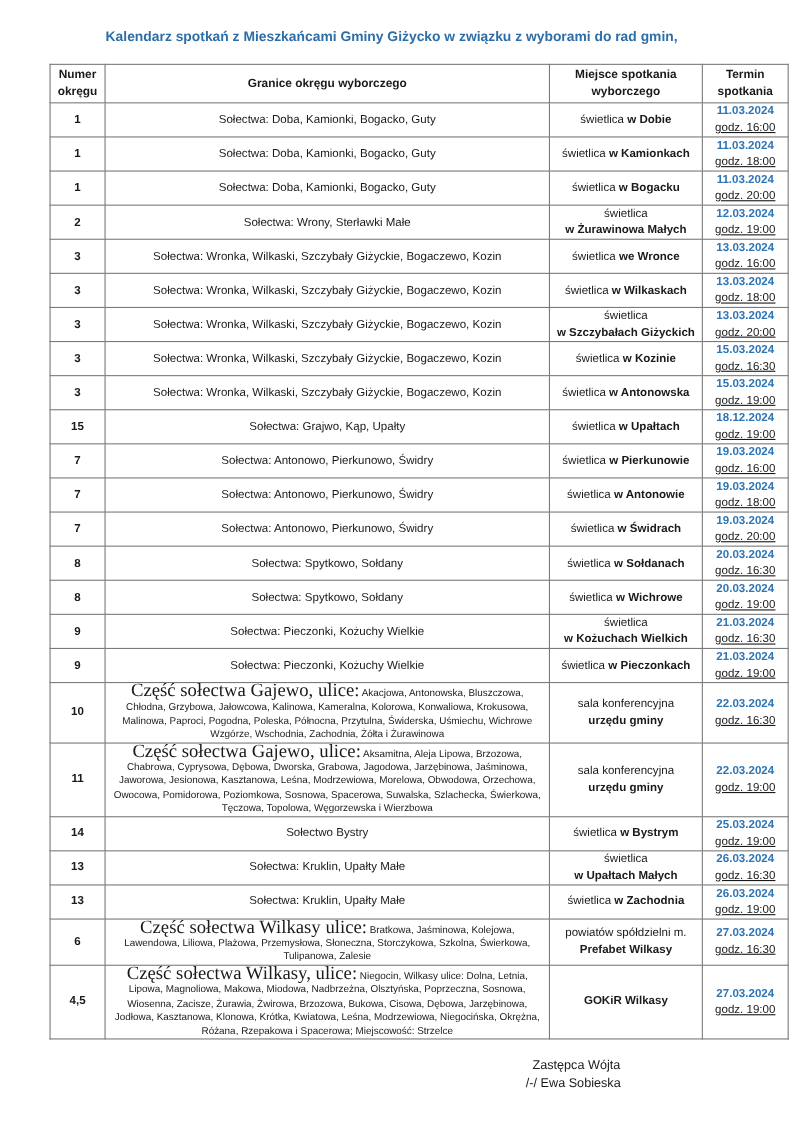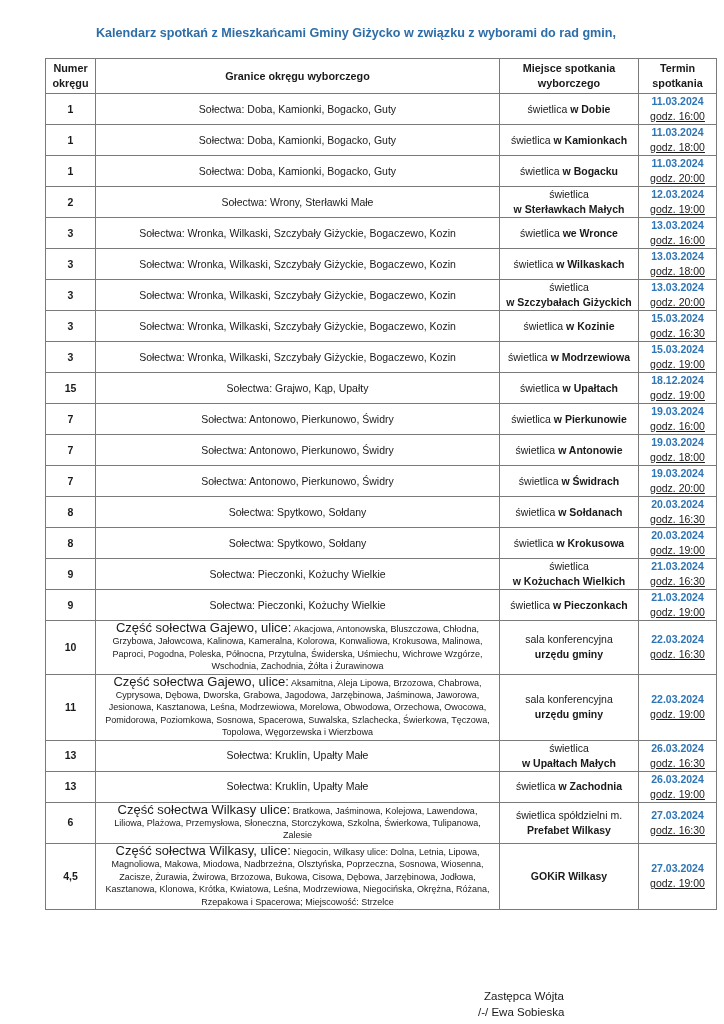--- a/index.html
+++ b/index.html
@@ -11,26 +11,26 @@
                 border-collapse: collapse; table-layout: fixed; margin-left: 18px; }
   table.sched td, table.sched th { border: 1px solid #7a7a7a; text-align: center;
                 vertical-align: middle; padding: 0 2px; font-size: 10.5px; line-height: 15px; }
   table.sched th { font-weight: bold; font-size: 10.8px; height: 34px; }
   th.h-granice { font-size: 12px; }
   col.c1 { width: 50px; } col.c2 { width: 404px; } col.c3 { width: 139px; } col.c4 { width: 78px; }
   td.num { font-weight: bold; font-size: 11px; }
   tr.r1 td { height: 29px; }
   td.bounds { font-size: 10.3px; }
   td.bounds.long { font-size: 9px; line-height: 12.4px; padding: 1px 6px; }
-  .lead { font-family: Liberation Sans, sans-serif; font-size: 13px; }
+  .lead { font-family: Liberation Serif, serif; font-size: 17px; }
   td.place b { font-weight: bold; text-align: center; }
   .date { color: #2e75b6; font-weight: bold; display: block; }
   .time { display: block; text-decoration: underline; }
   .sign { position: absolute; top: 961px; left: 478px; font-size: 11.5px; line-height: 16px; }
-  .sign .l1 { padding-left: 6px; display: block; margin-top: 27px; }
+  .sign .l1 { padding-left: 6px; display: block; }
 </style>
 </head>
 <body>
 
 <div class="title">
   <div>Kalendarz spotkań z Mieszkańcami Gminy Giżycko w związku z wyborami do rad gmin,</div>
 </div>
 
 <table class="sched">
   <colgroup>
@@ -71,21 +71,21 @@
         <td class="bounds"><span>Sołectwa: Doba, Kamionki, Bogacko, Guty</span></td>
         <td class="place"><span>świetlica</span> <b>w Bogacku</b></td>
         <td>
           <span class="date">11.03.2024</span>
           <span class="time">godz. 20:00</span>
         </td>
       </tr>
       <tr class="r1">
         <td class="num">2</td>
         <td class="bounds"><span>Sołectwa: Wrony, Sterławki Małe</span></td>
-        <td class="place"><span>świetlica</span><br><b>w Sterławkach Małych</b></td>
+        <td class="place"><span>świetlica</span><br><b>w Żurawinowa Małych</b></td>
         <td>
           <span class="date">12.03.2024</span>
           <span class="time">godz. 19:00</span>
         </td>
       </tr>
       <tr class="r1">
         <td class="num">3</td>
         <td class="bounds"><span>Sołectwa: Wronka, Wilkaski, Szczybały Giżyckie, Bogaczewo, Kozin</span></td>
         <td class="place"><span>świetlica</span> <b>we Wronce</b></td>
         <td>
@@ -116,21 +116,21 @@
         <td class="bounds"><span>Sołectwa: Wronka, Wilkaski, Szczybały Giżyckie, Bogaczewo, Kozin</span></td>
         <td class="place"><span>świetlica</span> <b>w  Kozinie</b></td>
         <td>
           <span class="date">15.03.2024</span>
           <span class="time">godz. 16:30</span>
         </td>
       </tr>
       <tr class="r1">
         <td class="num">3</td>
         <td class="bounds"><span>Sołectwa: Wronka, Wilkaski, Szczybały Giżyckie, Bogaczewo, Kozin</span></td>
-        <td class="place"><span>świetlica</span> <b>w  Modrzewiowa</b></td>
+        <td class="place"><span>świetlica</span> <b>w  Antonowska</b></td>
         <td>
           <span class="date">15.03.2024</span>
           <span class="time">godz. 19:00</span>
         </td>
       </tr>
       <tr class="r1">
         <td class="num">15</td>
         <td class="bounds"><span>Sołectwa: Grajwo, Kąp, Upałty</span></td>
         <td class="place"><span>świetlica</span> <b>w Upałtach</b></td>
         <td>
@@ -170,21 +170,21 @@
         <td class="bounds"><span>Sołectwa: Spytkowo, Sołdany</span></td>
         <td class="place"><span>świetlica</span> <b>w Sołdanach</b></td>
         <td>
           <span class="date">20.03.2024</span>
           <span class="time">godz. 16:30</span>
         </td>
       </tr>
       <tr class="r1">
         <td class="num">8</td>
         <td class="bounds"><span>Sołectwa: Spytkowo, Sołdany</span></td>
-        <td class="place"><span>świetlica</span> <b>w Krokusowa</b></td>
+        <td class="place"><span>świetlica</span> <b>w Wichrowe</b></td>
         <td>
           <span class="date">20.03.2024</span>
           <span class="time">godz. 19:00</span>
         </td>
       </tr>
       <tr class="r1">
         <td class="num">9</td>
         <td class="bounds"><span>Sołectwa: Pieczonki, Kożuchy Wielkie</span></td>
         <td class="place"><span>świetlica</span><br><b>w Kożuchach Wielkich</b></td>
         <td>
@@ -213,41 +213,50 @@
       <tr>
         <td class="num">11</td>
         <td class="bounds long"><span class="lead">Część sołectwa Gajewo, ulice:</span> <span>Aksamitna, Aleja Lipowa, Brzozowa, Chabrowa, Cyprysowa, Dębowa, Dworska, Grabowa, Jagodowa, Jarzębinowa, Jaśminowa, Jaworowa, Jesionowa, Kasztanowa, Leśna, Modrzewiowa, Morelowa, Obwodowa, Orzechowa, Owocowa, Pomidorowa, Poziomkowa, Sosnowa, Spacerowa, Suwalska, Szlachecka, Świerkowa, Tęczowa, Topolowa, Węgorzewska i Wierzbowa</span></td>
         <td class="place"><span>sala konferencyjna</span><br><b>urzędu gminy</b></td>
         <td>
           <span class="date">22.03.2024</span>
           <span class="time">godz. 19:00</span>
         </td>
       </tr>
       <tr class="r1">
+        <td class="num">14</td>
+        <td class="bounds"><span>Sołectwo Bystry</span></td>
+        <td class="place"><span>świetlica</span> <b>w Bystrym</b></td>
+        <td>
+          <span class="date">25.03.2024</span>
+          <span class="time">godz. 19:00</span>
+        </td>
+      </tr>
+      <tr class="r1">
         <td class="num">13</td>
         <td class="bounds"><span>Sołectwa: Kruklin, Upałty Małe</span></td>
         <td class="place"><span>świetlica</span><br><b>w Upałtach Małych</b></td>
         <td>
           <span class="date">26.03.2024</span>
           <span class="time">godz. 16:30</span>
         </td>
       </tr>
       <tr class="r1">
         <td class="num">13</td>
         <td class="bounds"><span>Sołectwa: Kruklin, Upałty Małe</span></td>
         <td class="place"><span>świetlica</span> <b>w Zachodnia</b></td>
         <td>
           <span class="date">26.03.2024</span>
           <span class="time">godz. 19:00</span>
         </td>
       </tr>
       <tr>
         <td class="num">6</td>
         <td class="bounds long"><span class="lead">Część sołectwa Wilkasy ulice:</span> <span>Bratkowa, Jaśminowa, Kolejowa, Lawendowa, Liliowa, Plażowa, Przemysłowa, Słoneczna, Storczykowa, Szkolna, Świerkowa, Tulipanowa, Zalesie</span></td>
-        <td class="place"><span>świetlica spółdzielni m.</span><br><b>Prefabet Wilkasy</b></td>
+        <td class="place"><span>powiatów spółdzielni m.</span><br><b>Prefabet Wilkasy</b></td>
         <td>
           <span class="date">27.03.2024</span>
           <span class="time">godz. 16:30</span>
         </td>
       </tr>
       <tr>
         <td class="num">4,5</td>
         <td class="bounds long"><span class="lead">Część sołectwa Wilkasy, ulice:</span> <span>Niegocin, Wilkasy ulice: Dolna, Letnia, Lipowa, Magnoliowa, Makowa, Miodowa, Nadbrzeżna, Olsztyńska, Poprzeczna, Sosnowa, Wiosenna, Zacisze, Żurawia, Żwirowa, Brzozowa, Bukowa, Cisowa, Dębowa, Jarzębinowa, Jodłowa, Kasztanowa, Klonowa, Krótka, Kwiatowa, Leśna, Modrzewiowa, Niegocińska, Okrężna, Różana, Rzepakowa i Spacerowa; Miejscowość: Strzelce</span></td>
         <td class="place"><b>GOKiR Wilkasy</b></td>
         <td>

